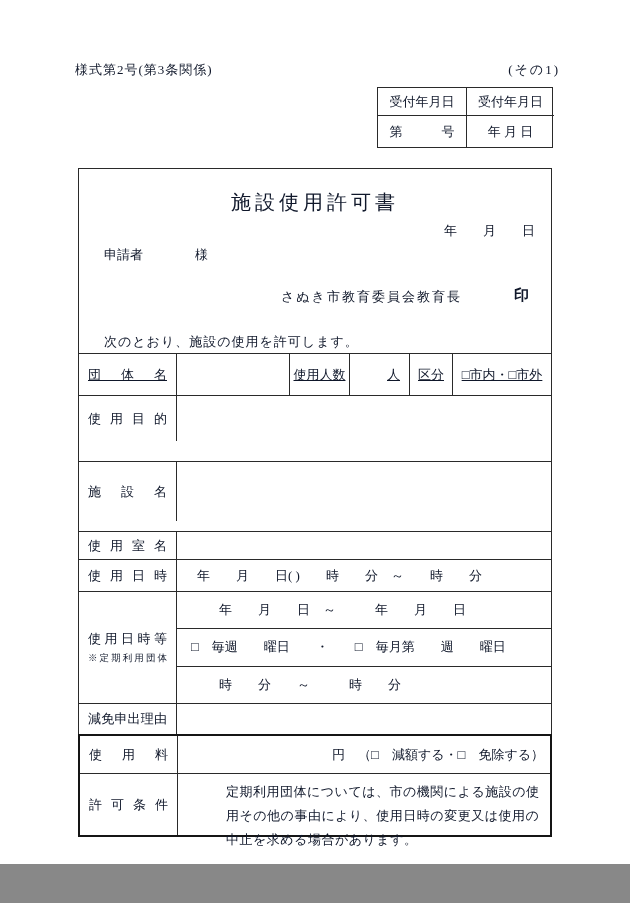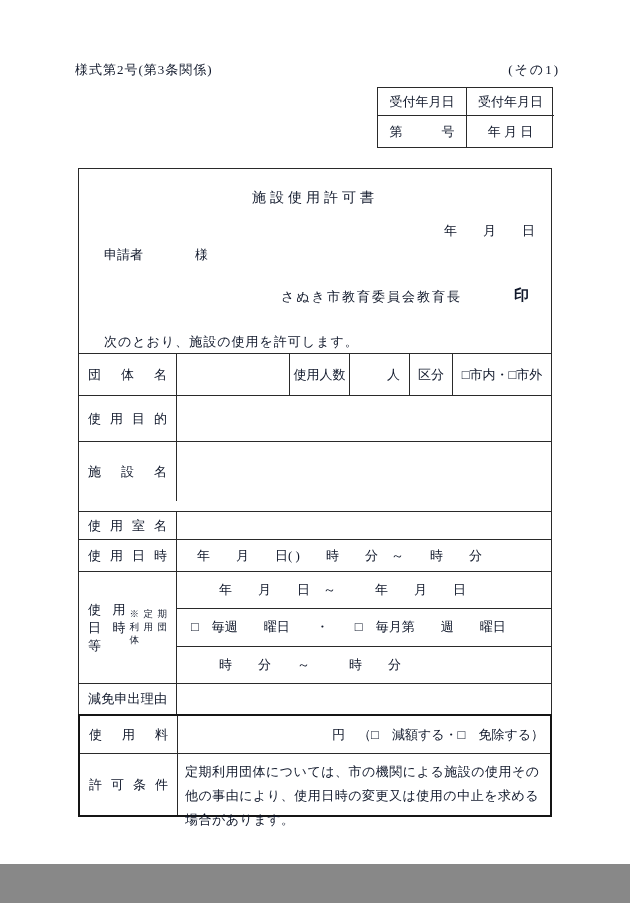--- a/index.html
+++ b/index.html
@@ -35,43 +35,43 @@
   .pb-cell:nth-child(1), .pb-cell:nth-child(2) { border-top:none; }
   .pb-cell:nth-child(odd) { border-left:none; }
 
   
   .main-table { position:absolute; left:78px; top:168px; width:474px; }
   .upper { border:1px solid #2a2a2a; border-bottom:none; }
   .lower { border:2px solid #151515; }
 
   
   .hdr { position:relative; height:184px; }
-  .hdr-title { position:absolute; top:20px; left:0; right:0; text-align:center; font-size:14px; letter-spacing:4px; }
+  .hdr-title { position:absolute; top:20px; left:0; right:0; text-align:center; font-size:20px; letter-spacing:4px; }
   .hdr-date { position:absolute; top:53px; right:16px; white-space:pre; }
   .hdr-applicant { position:absolute; top:77px; left:25px; white-space:pre; }
   .hdr-issuer { position:absolute; top:119px; left:202px; letter-spacing:2px; }
   .hdr-seal { position:absolute; top:117px; right:22px; font-size:15px; font-weight:600; }
   .hdr-intro { position:absolute; top:164px; left:25px; letter-spacing:1px; }
 
   
   .row { display:flex; border-top:1px solid #2a2a2a; }
   .lower .row-fee { border-top:none;font-family:Liberation Serif, serif; }
   .cell { display:flex; align-items:center; white-space:pre; }
   .label-cell {
     width:98px; flex:none;
     border-right:1px solid #2a2a2a;
     display:flex; align-items:center;
     padding:0 9px;
   }
   .label-cell > span { width:100%; text-align:justify; text-align-last:justify; }
   .content { flex:1; min-width:0; }
 
-  .r-group   { height:42px; }
+  .r-group   { height:42px;text-decoration:underline; }
   .r-purpose { height:46px; }
-  .r-fac     { height:60px; }
+  .r-fac     { height:60px;margin-top:20px; }
   .r-room    { height:28px;margin-top:10px; }
   .r-dt      { height:32px; }
   .r-sched   { height:112px; }
   .r-exempt  { height:31px; }
   .row-fee   { height:37px; }
   .row-cond  { height:62px; }
 
   .v { border-left:1px solid #2a2a2a; }
   .w-blank { width:112px; flex:none; }
   .w-count { width:60px; flex:none; justify-content:center; }
@@ -80,31 +80,32 @@
   .w-opts  { flex:1; justify-content:center; }
 
   .dt-val { padding-left:20px; }
 
   .sched-col { flex:1; display:flex; flex-direction:column;text-align:right; }
   .sub { flex:1; display:flex; align-items:center; }
   .sub + .sub { border-top:1px solid #2a2a2a; }
   .sub-period, .sub-time { padding-left:42px; }
   .sub-week { padding-left:14px; }
 
-  .sched-label { flex-direction:row; justify-content:center; gap:4px; }
+  .sched-label { flex-direction:column; justify-content:center; gap:4px; }
   .sched-label .main-lab { width:100%; text-align:justify; text-align-last:justify; }
   .sched-label .note-lab { width:100%; font-size:9.5px; text-align:justify; text-align-last:justify; }
 
   .fee-val { justify-content:flex-end; padding-right:6px; }
 
   .cond-text {
     display:block; white-space:normal;
     padding:6px 8px 0 7px;
     line-height:24px;
     letter-spacing:0.5px;
+    margin-left:41px;
   }
 </style>
 </head>
 <body>
 
 <div class="page">
 
   <div class="form-no">様式第2号(第3条関係)</div>
   <div class="page-note">(その1)</div>
 

